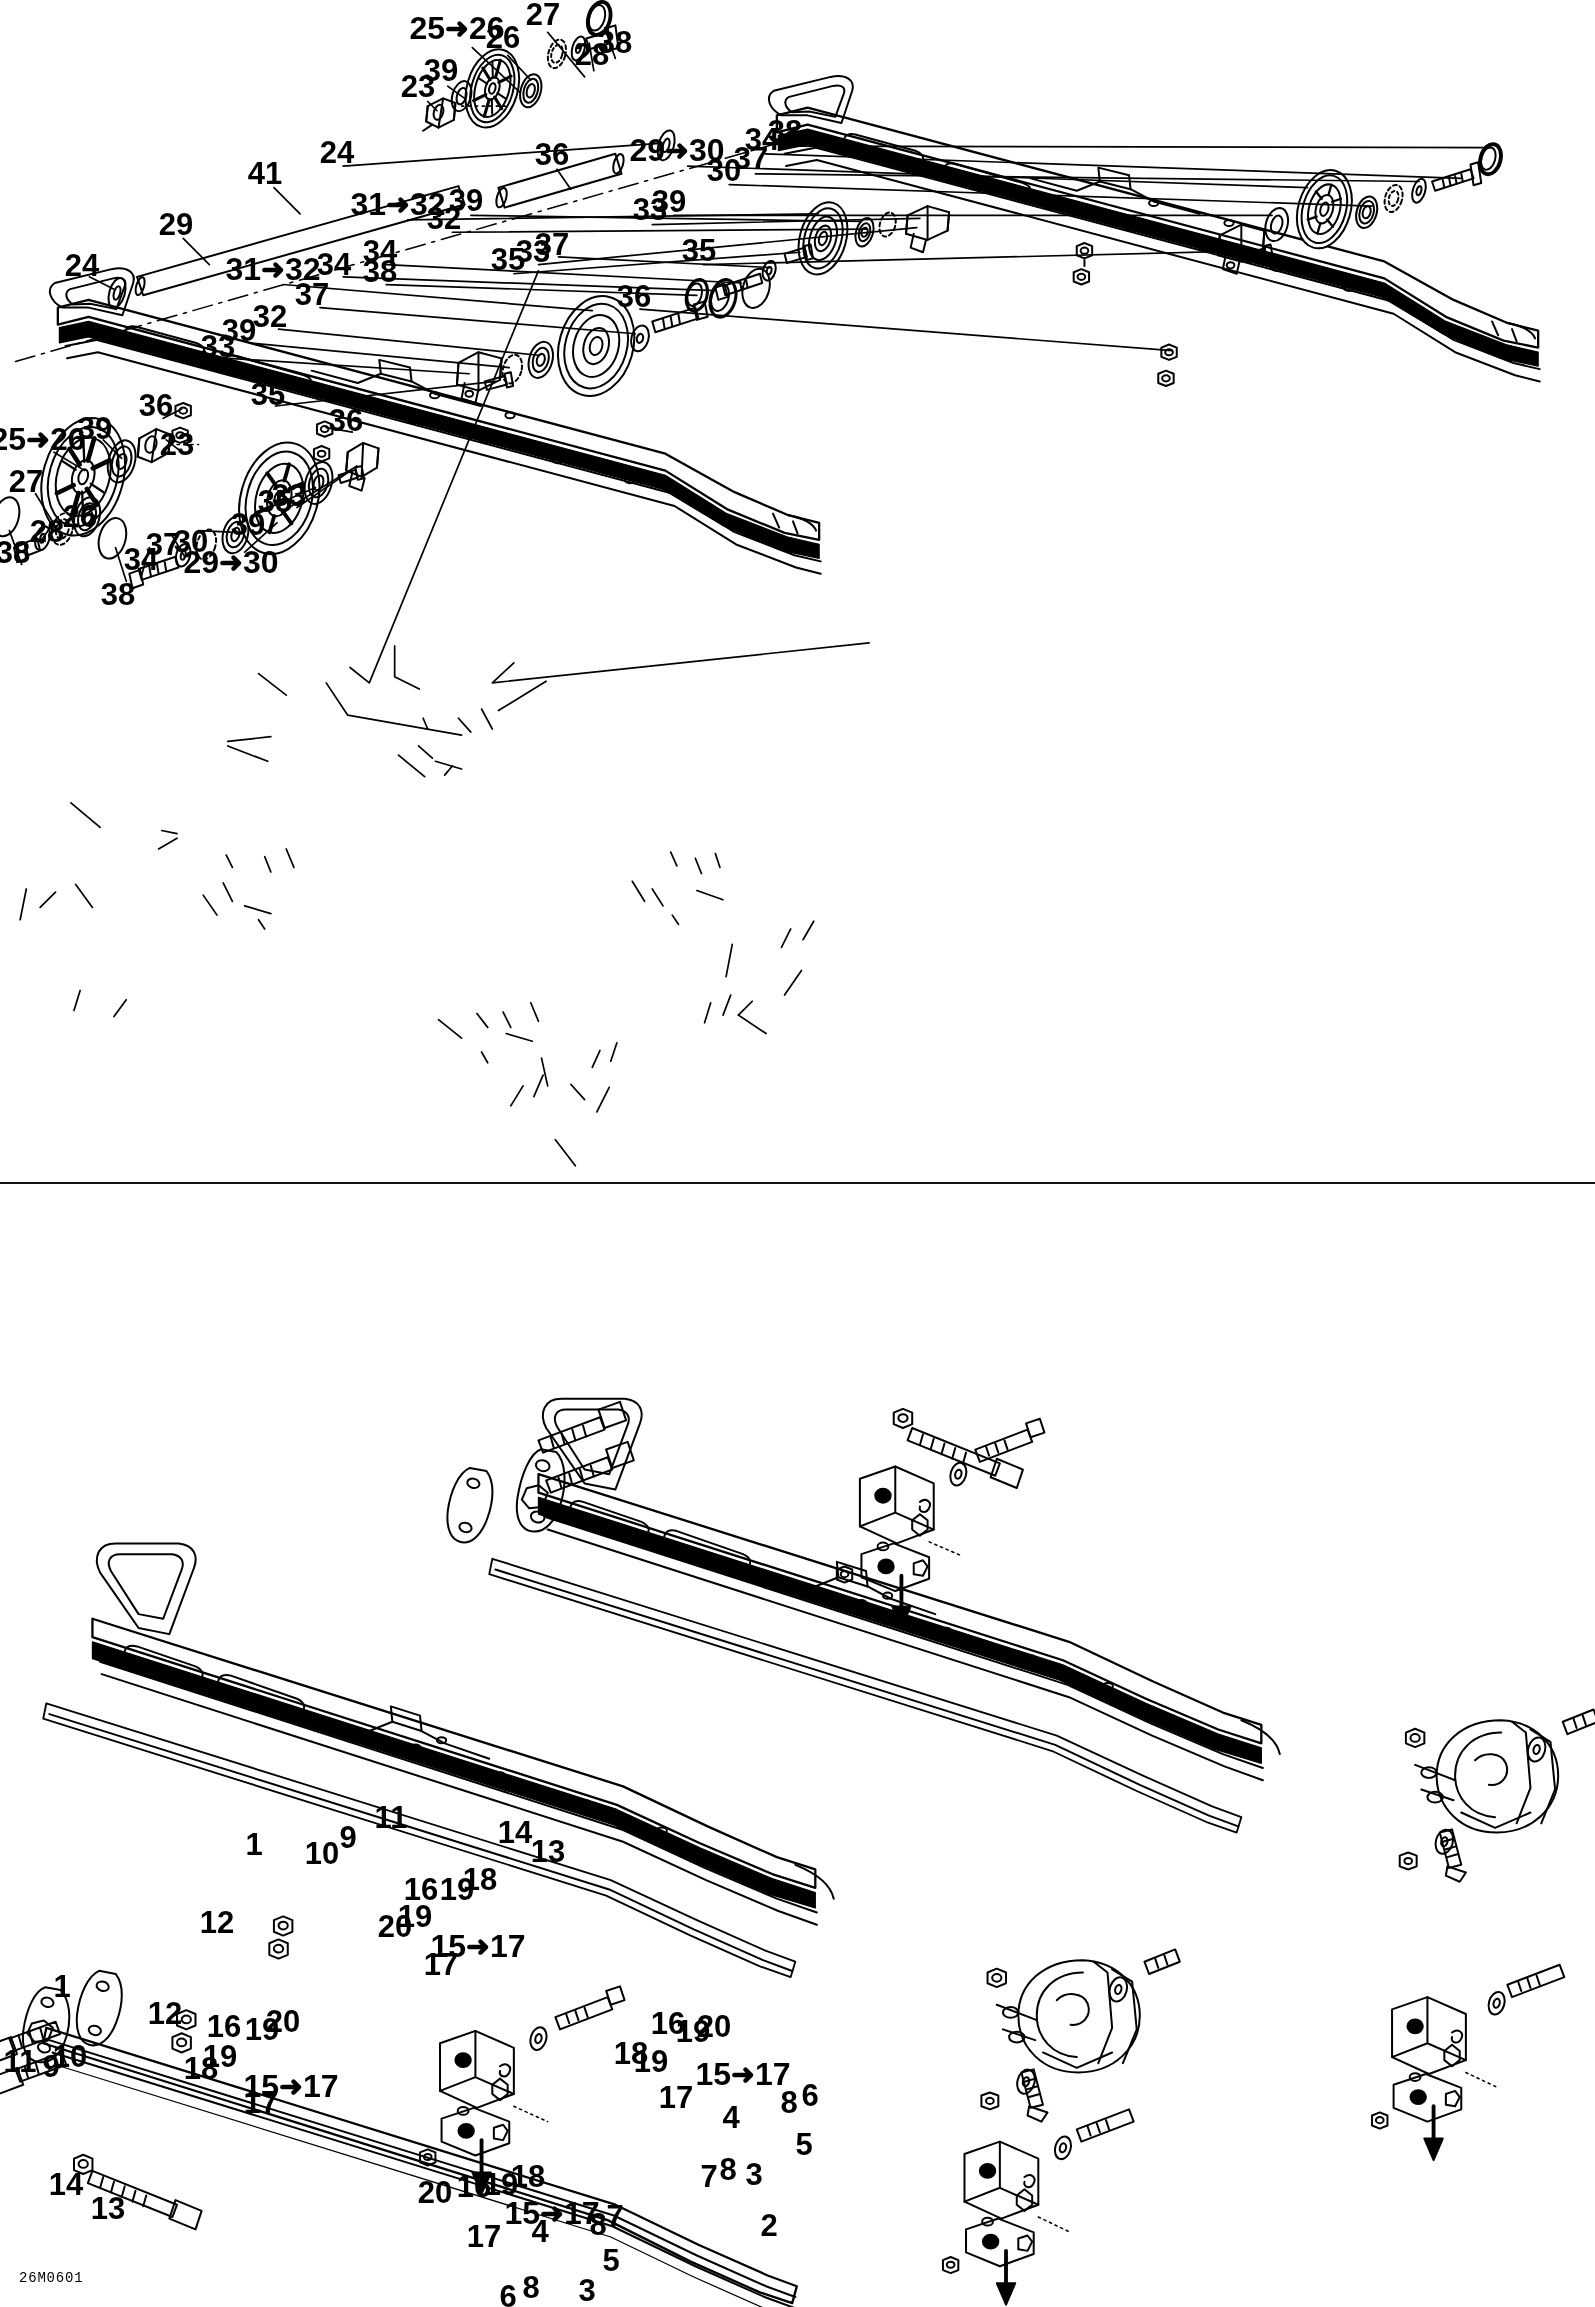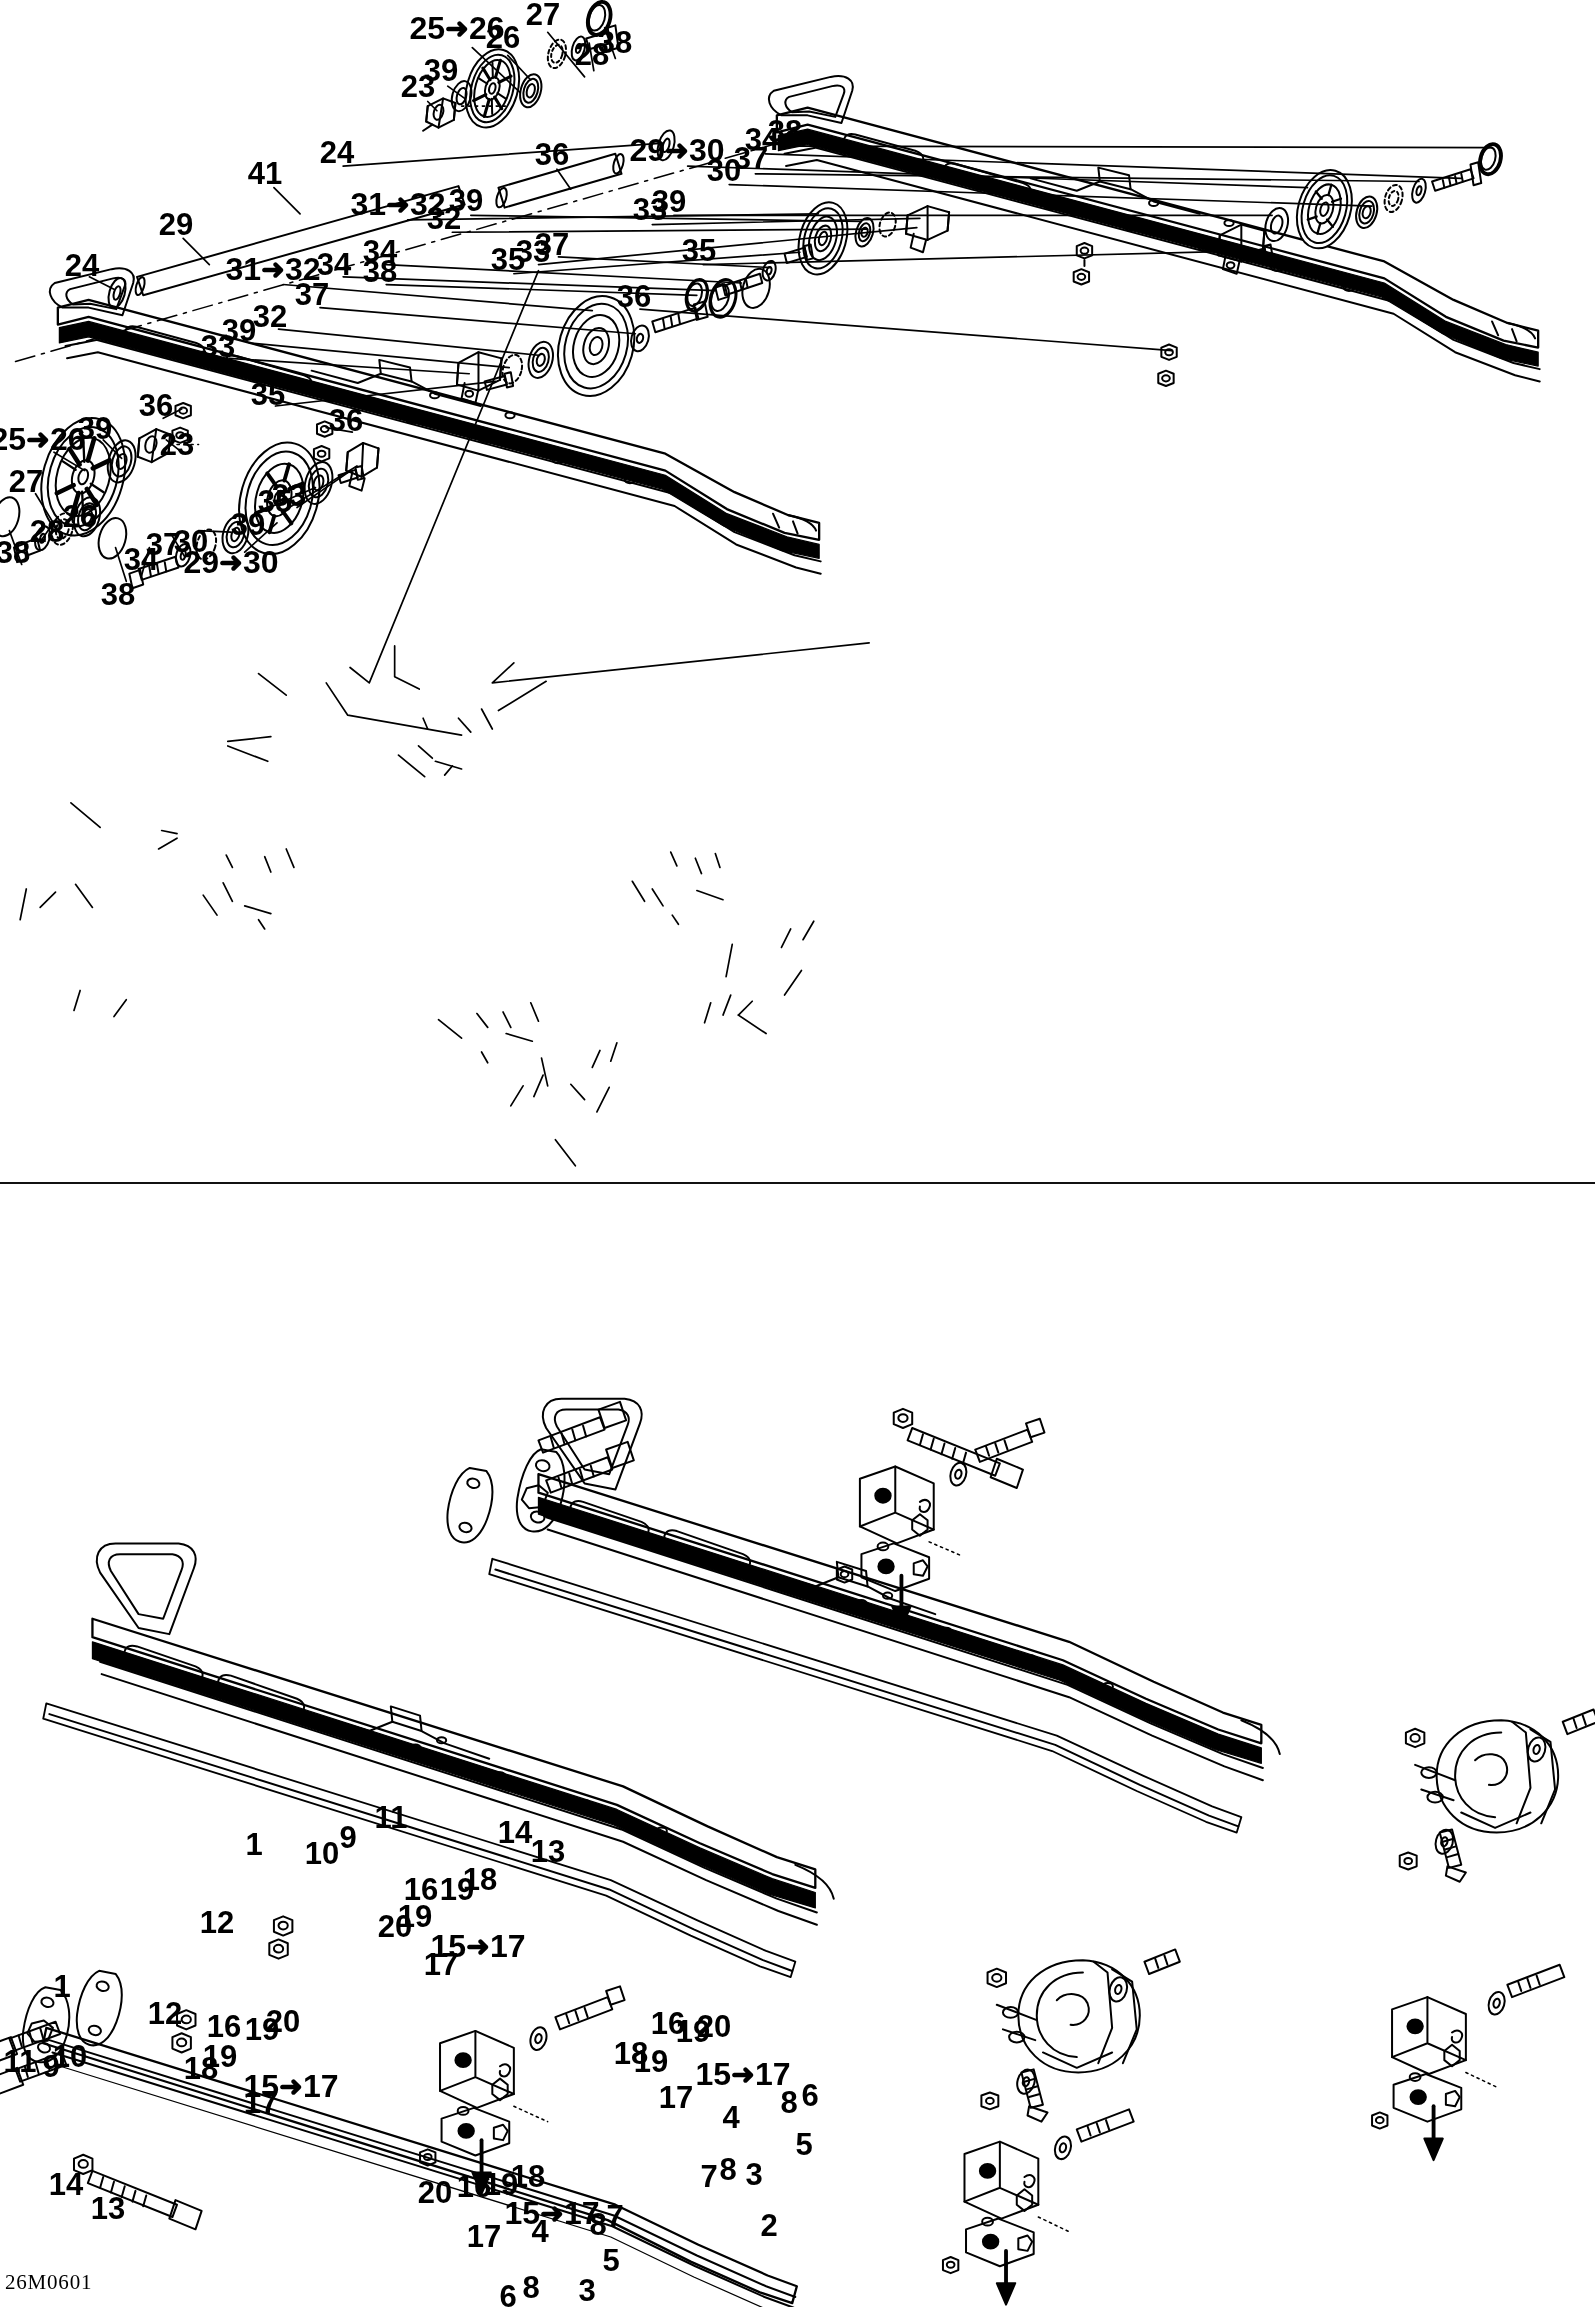--- a/index.html
+++ b/index.html
@@ -5,22 +5,22 @@
   html,body{margin:0;padding:0;background:#ffffff;}
   body{width:1596px;height:2307px;position:relative;overflow:hidden;
        font-family:"Liberation Sans", sans-serif; color:#000;}
   #sheet{position:absolute;inset:0;width:1596px;height:2307px;}
   svg.layer{position:absolute;left:0;top:0;width:1596px;height:2307px;overflow:visible;}
   .lbl{position:absolute;font-family:"Liberation Sans",sans-serif;font-weight:700;
        font-size:31px;line-height:31px;color:#000;white-space:nowrap;
        transform:translate(-50%,-50%);letter-spacing:0px;}
   .lbl.big{font-size:32px;}
   .arrowglyph{display:inline-block;transform:translateY(-1.5px);font-size:28.5px;}
-  .foot{position:absolute;left:5px;top:2270px;font-size:21px;font-weight:400;
-        font-family:Liberation Serif, serif;letter-spacing:0.8px;}
+  .foot{position:absolute;left:19px;top:2270px;font-size:14px;font-weight:400;
+        font-family:Liberation Mono, monospace;letter-spacing:0.8px;}
   .divider{position:absolute;left:0;top:1182px;width:1596px;height:2.3px;background:#111;}
 </style>
 </head>
 <body>
 
 <div id="sheet">
 
   <svg class="layer" viewBox="0 0 2075 3000" xmlns="http://www.w3.org/2000/svg">
     <g fill="none" stroke="#000" stroke-width="2.6" stroke-linejoin="round" stroke-linecap="round">
 

